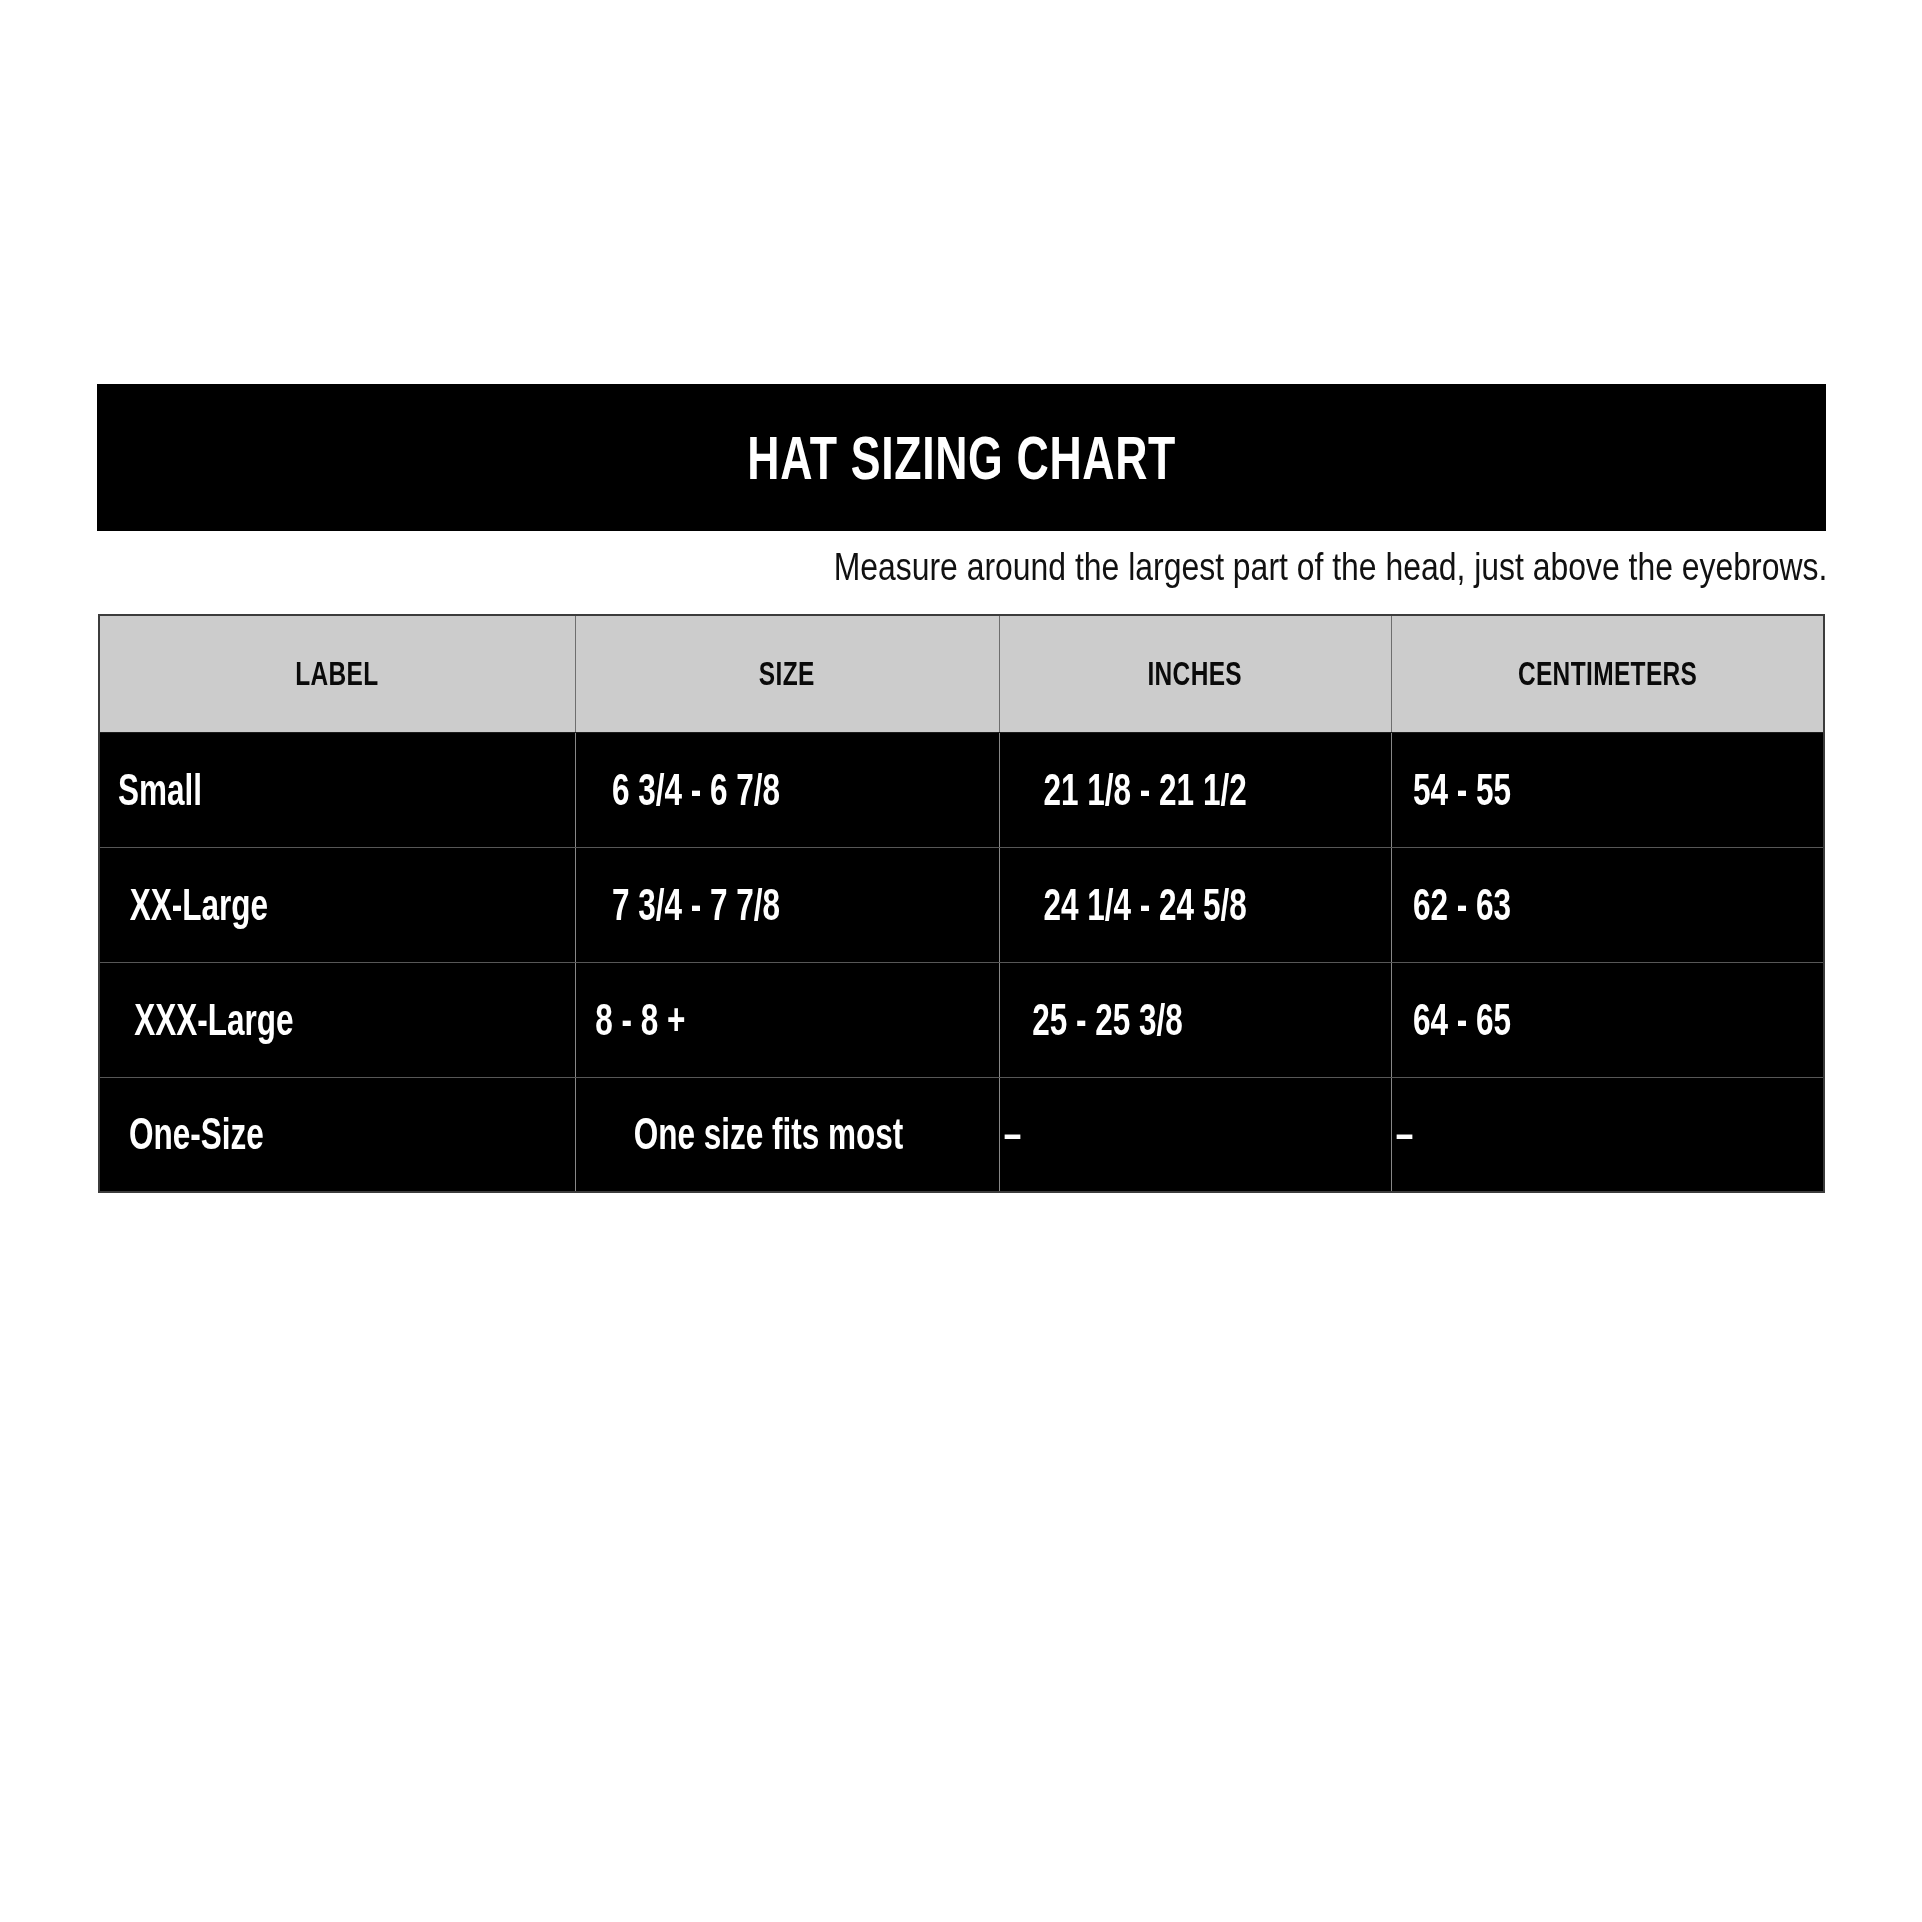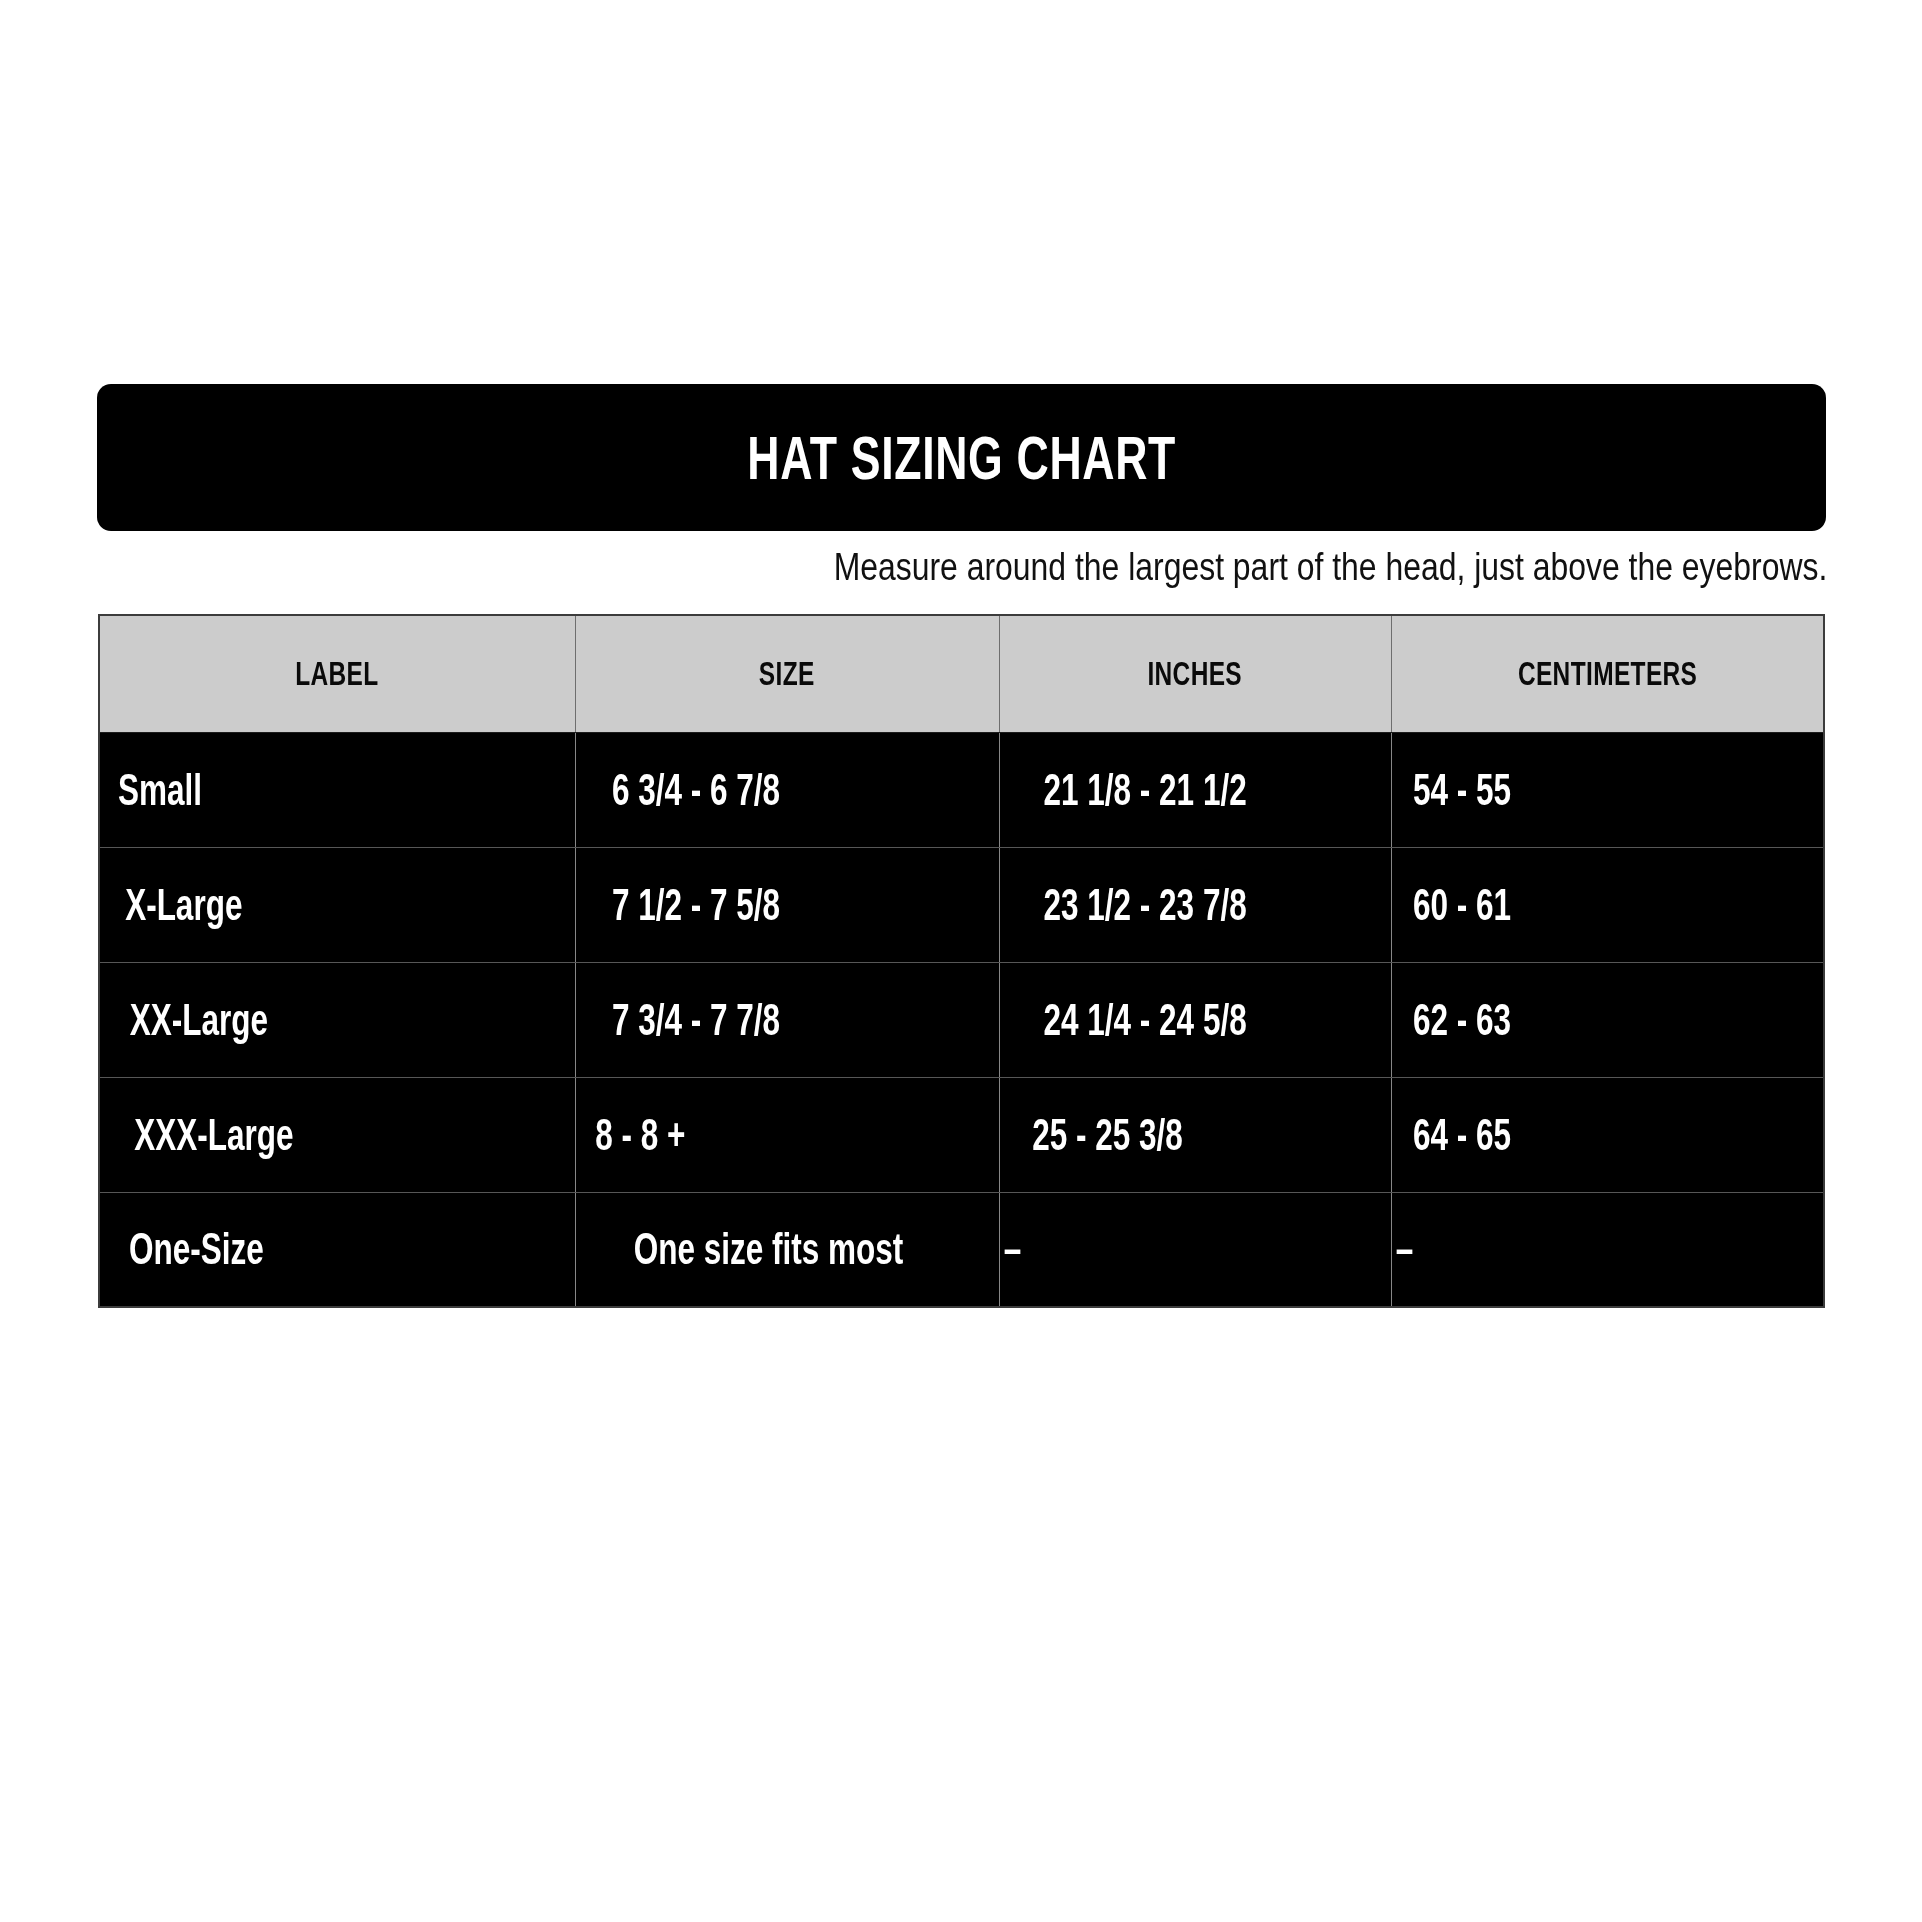--- a/index.html
+++ b/index.html
@@ -19,21 +19,20 @@
   .title-bar {
     position: absolute;
     top: 384px;
     left: 97px;
     width: 1729px;
     height: 147px;
     background: #000000;
     display: flex;
     align-items: center;
     justify-content: center;
-    border-radius: 14px;
   }
   .title-text {
     display: inline-block;
     color: #ffffff;
     font-size: 62px;
     font-weight: bold;
     letter-spacing: 0.9px;
     transform: scaleX(0.72);
     transform-origin: center;
     white-space: nowrap;
@@ -135,26 +134,20 @@
       </tr>
     </thead>
     <tbody>
       <tr>
         <td><span class="td-text">Small</span></td>
         <td><span class="td-text">6 3/4 - 6 7/8</span></td>
         <td><span class="td-text">21 1/8 - 21 1/2</span></td>
         <td><span class="td-text">54 - 55</span></td>
       </tr>
       <tr>
-        <td><span class="td-text">X-Large</span></td>
-        <td><span class="td-text">7 1/2 - 7 5/8</span></td>
-        <td><span class="td-text">23 1/2 - 23 7/8</span></td>
-        <td><span class="td-text">60 - 61</span></td>
-      </tr>
-      <tr>
         <td><span class="td-text">XX-Large</span></td>
         <td><span class="td-text">7 3/4 - 7 7/8</span></td>
         <td><span class="td-text">24 1/4 - 24 5/8</span></td>
         <td><span class="td-text">62 - 63</span></td>
       </tr>
       <tr>
         <td><span class="td-text">XXX-Large</span></td>
         <td><span class="td-text">8 - 8 +</span></td>
         <td><span class="td-text">25 - 25 3/8</span></td>
         <td><span class="td-text">64 - 65</span></td>

